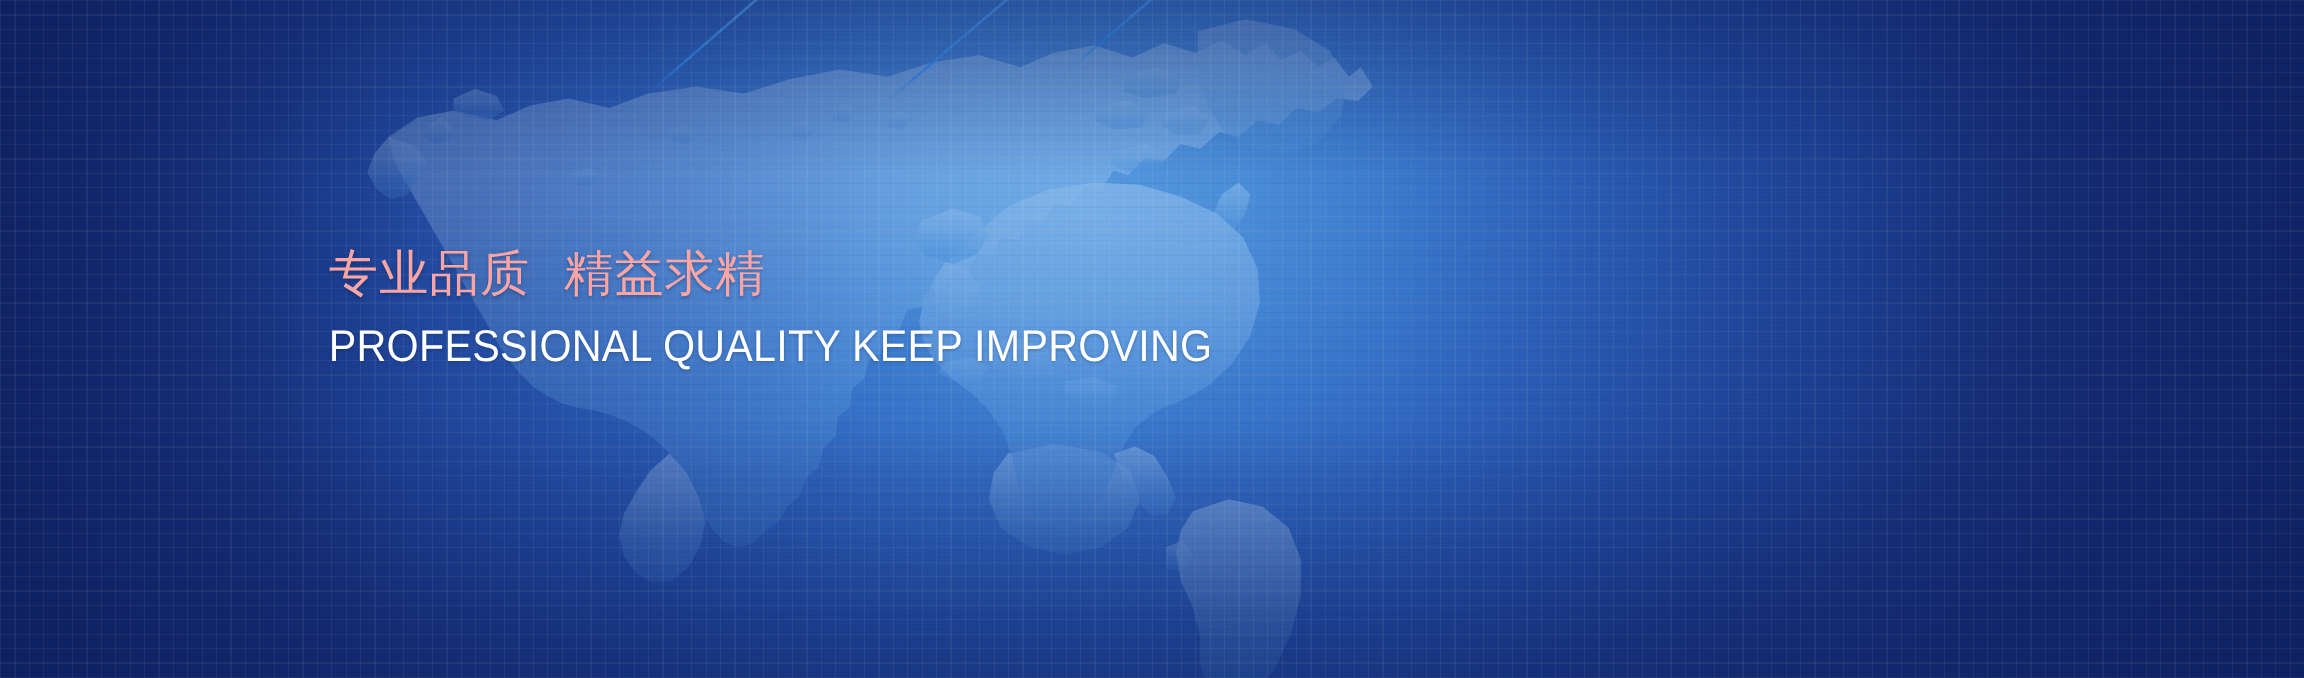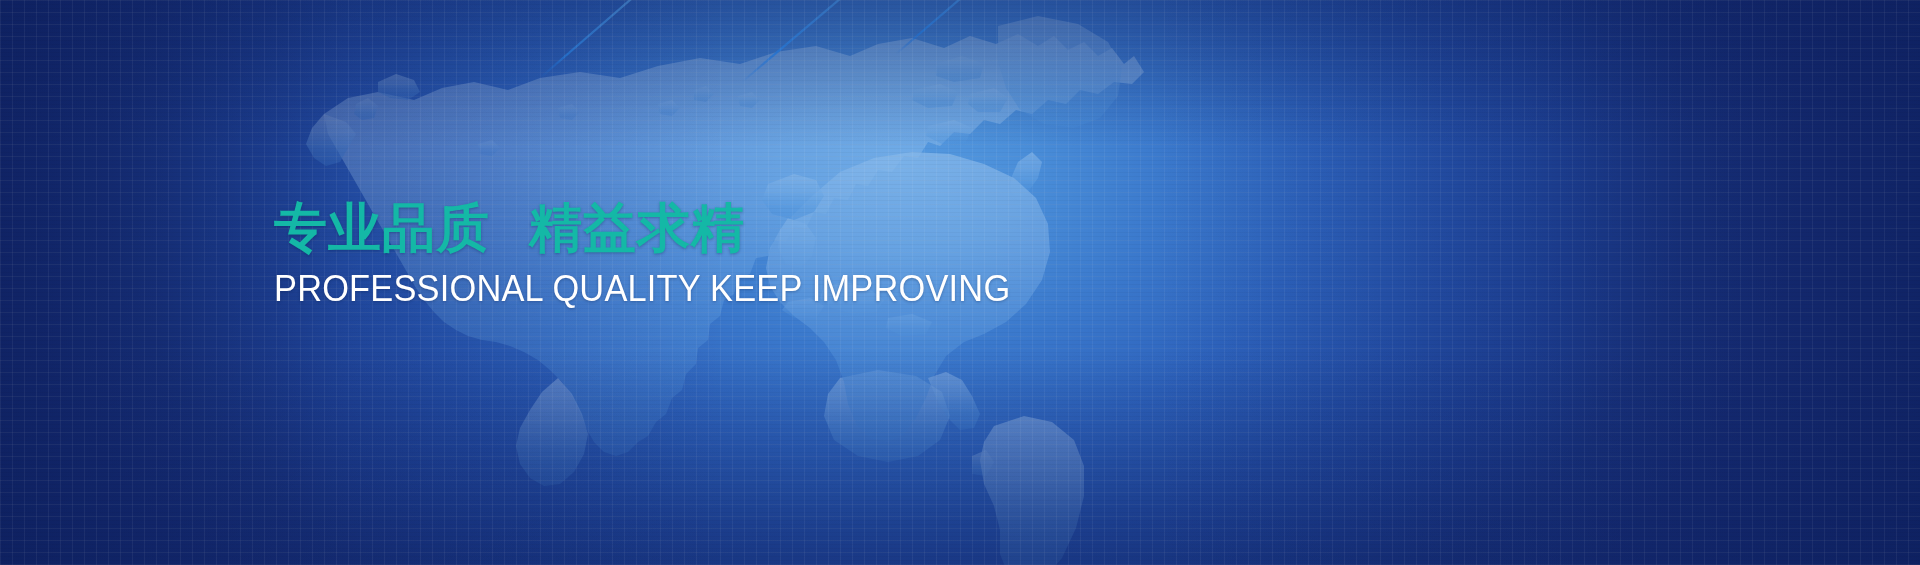--- a/index.html
+++ b/index.html
@@ -75,24 +75,24 @@
   .streaks line { stroke-linecap: round; }
 
   
   .headline-block {
     position: absolute;
     left: 274px;
     top: 196px;
     width: 980px;
   }
   .headline-cn {
-    color: #14b8a6;
-    font-size: 53px;
+    color: #fca5a5;
+    font-size: 41px;
     line-height: 64px;
-    font-weight: 700;
+    font-weight: 400;
     letter-spacing: 1px;
     white-space: pre;
     text-shadow: 0 1px 3px rgba(8,26,70,.32);
     font-family: "DejaVu Sans", "Liberation Sans", sans-serif;
   }
   .headline-en {
     color: #ffffff;
     font-size: 37px;
     line-height: 46px;
     margin-top: 6px;

